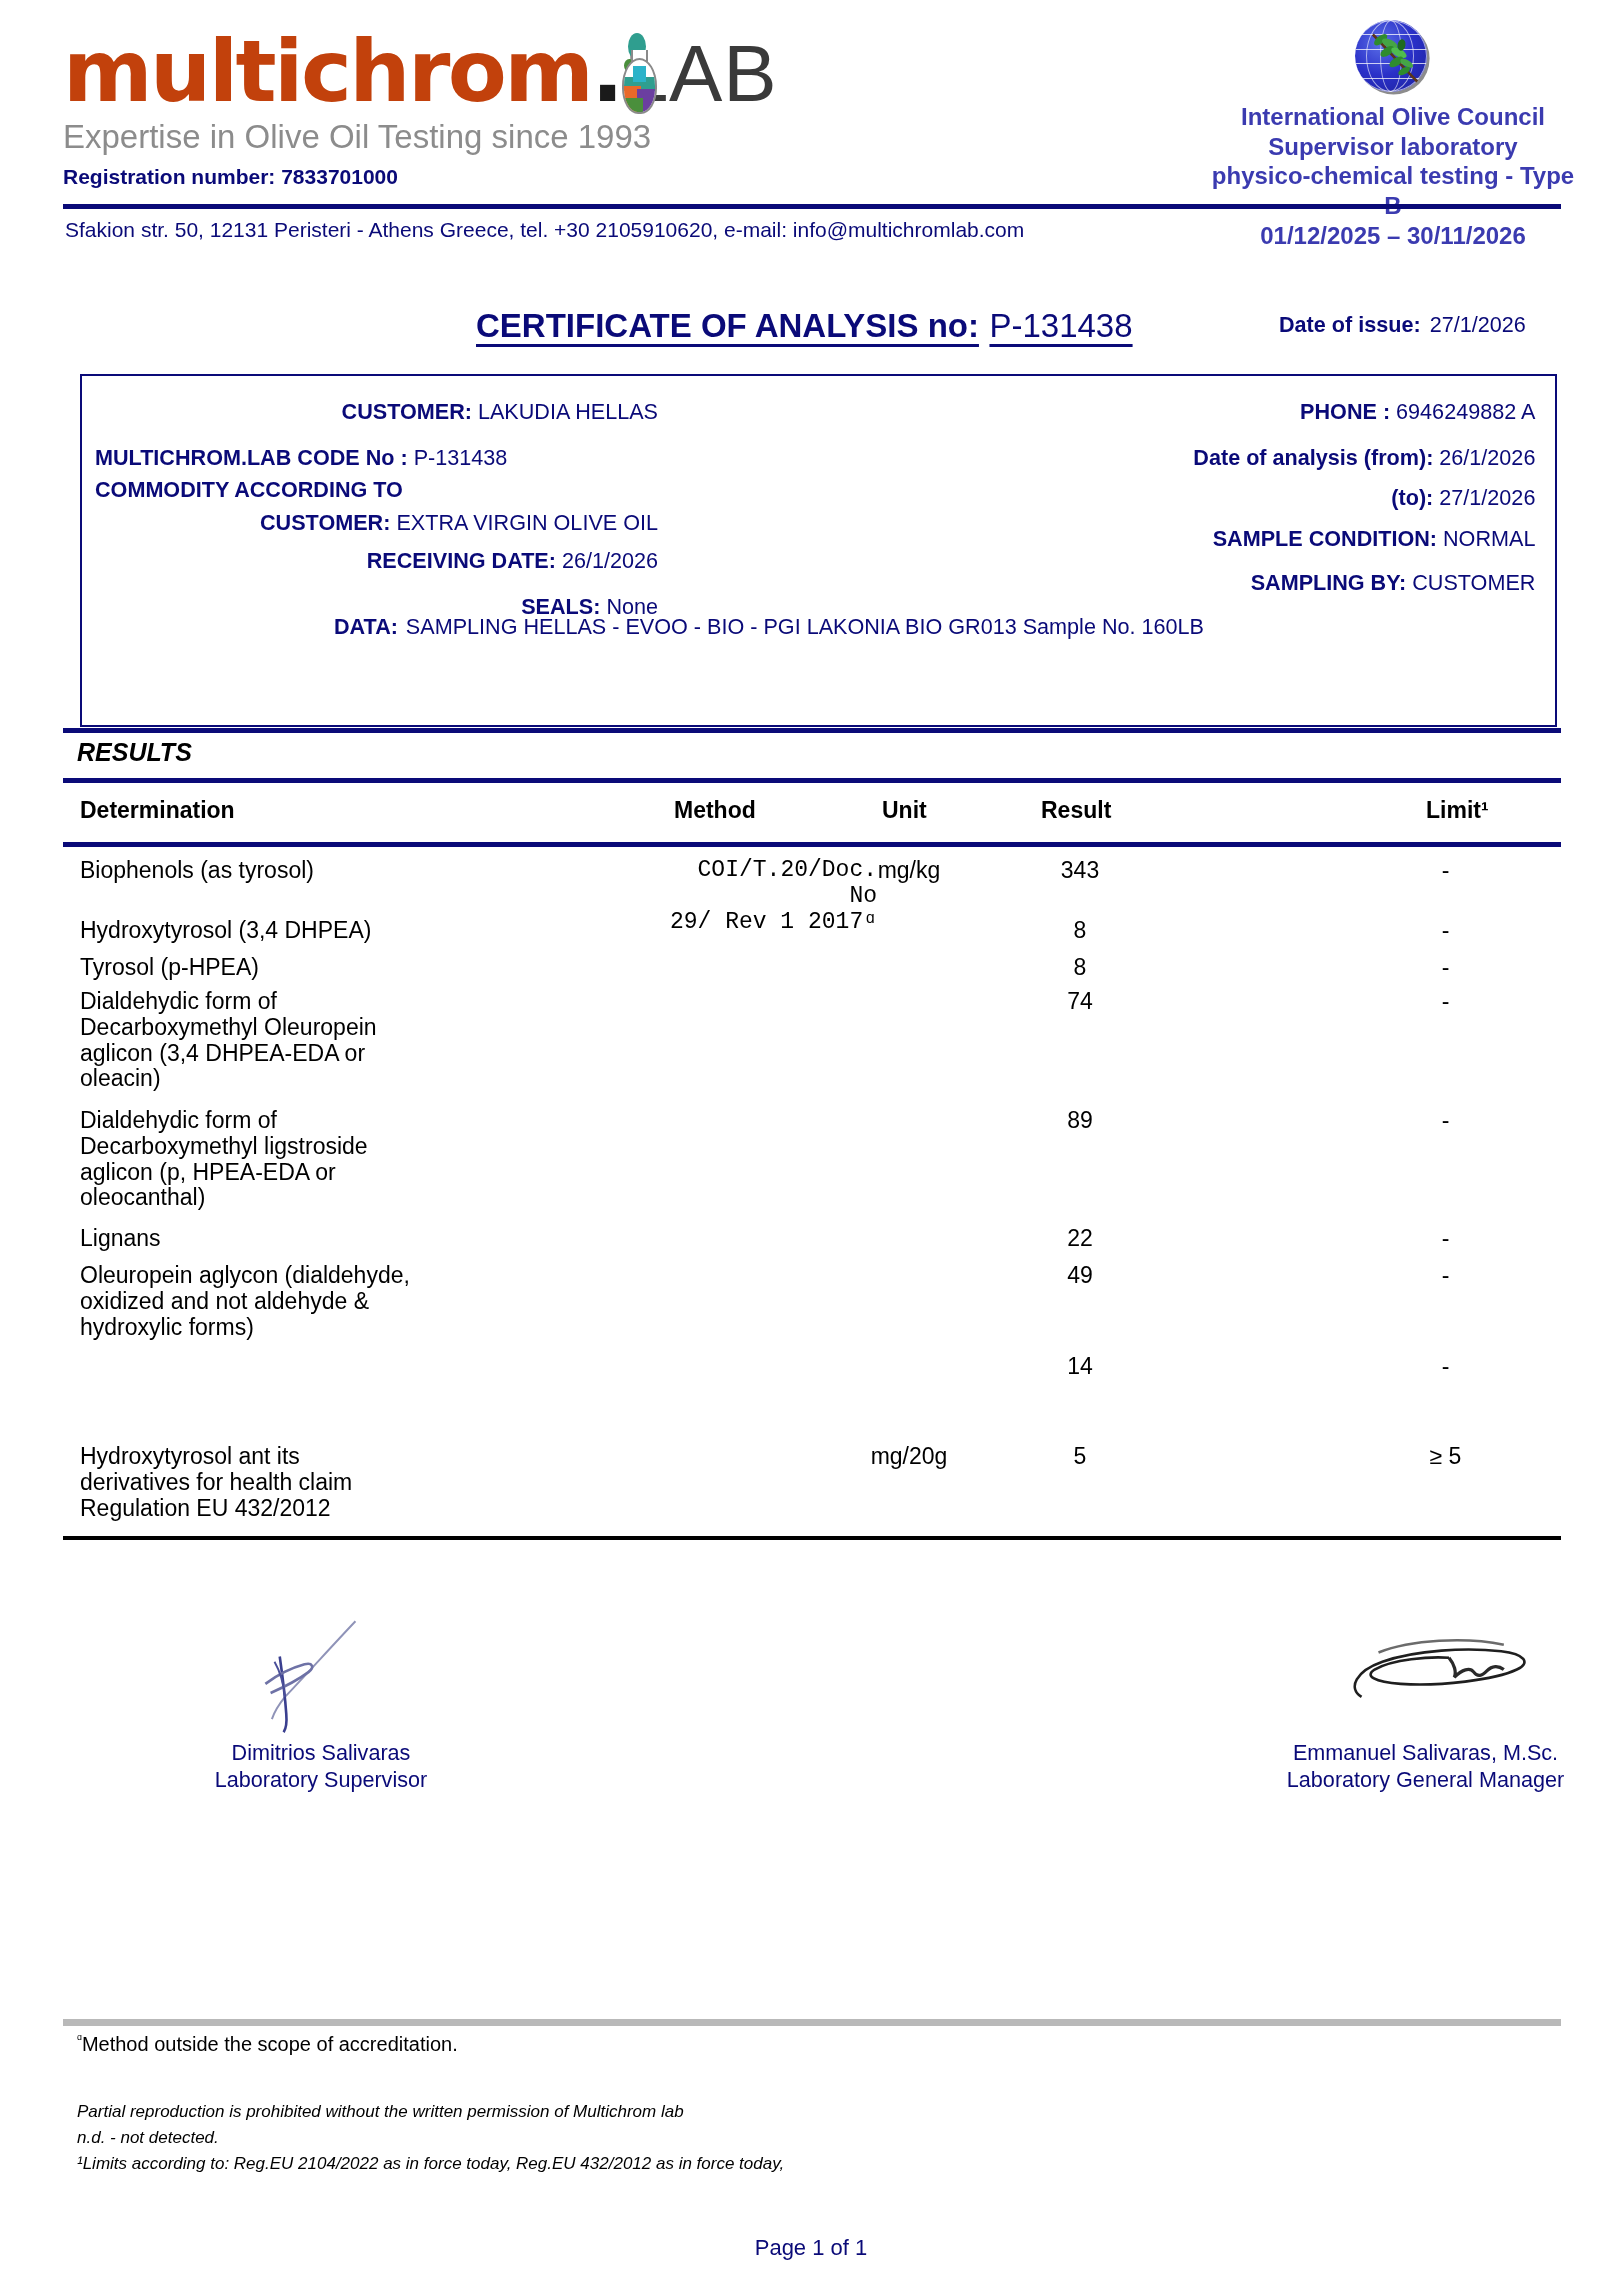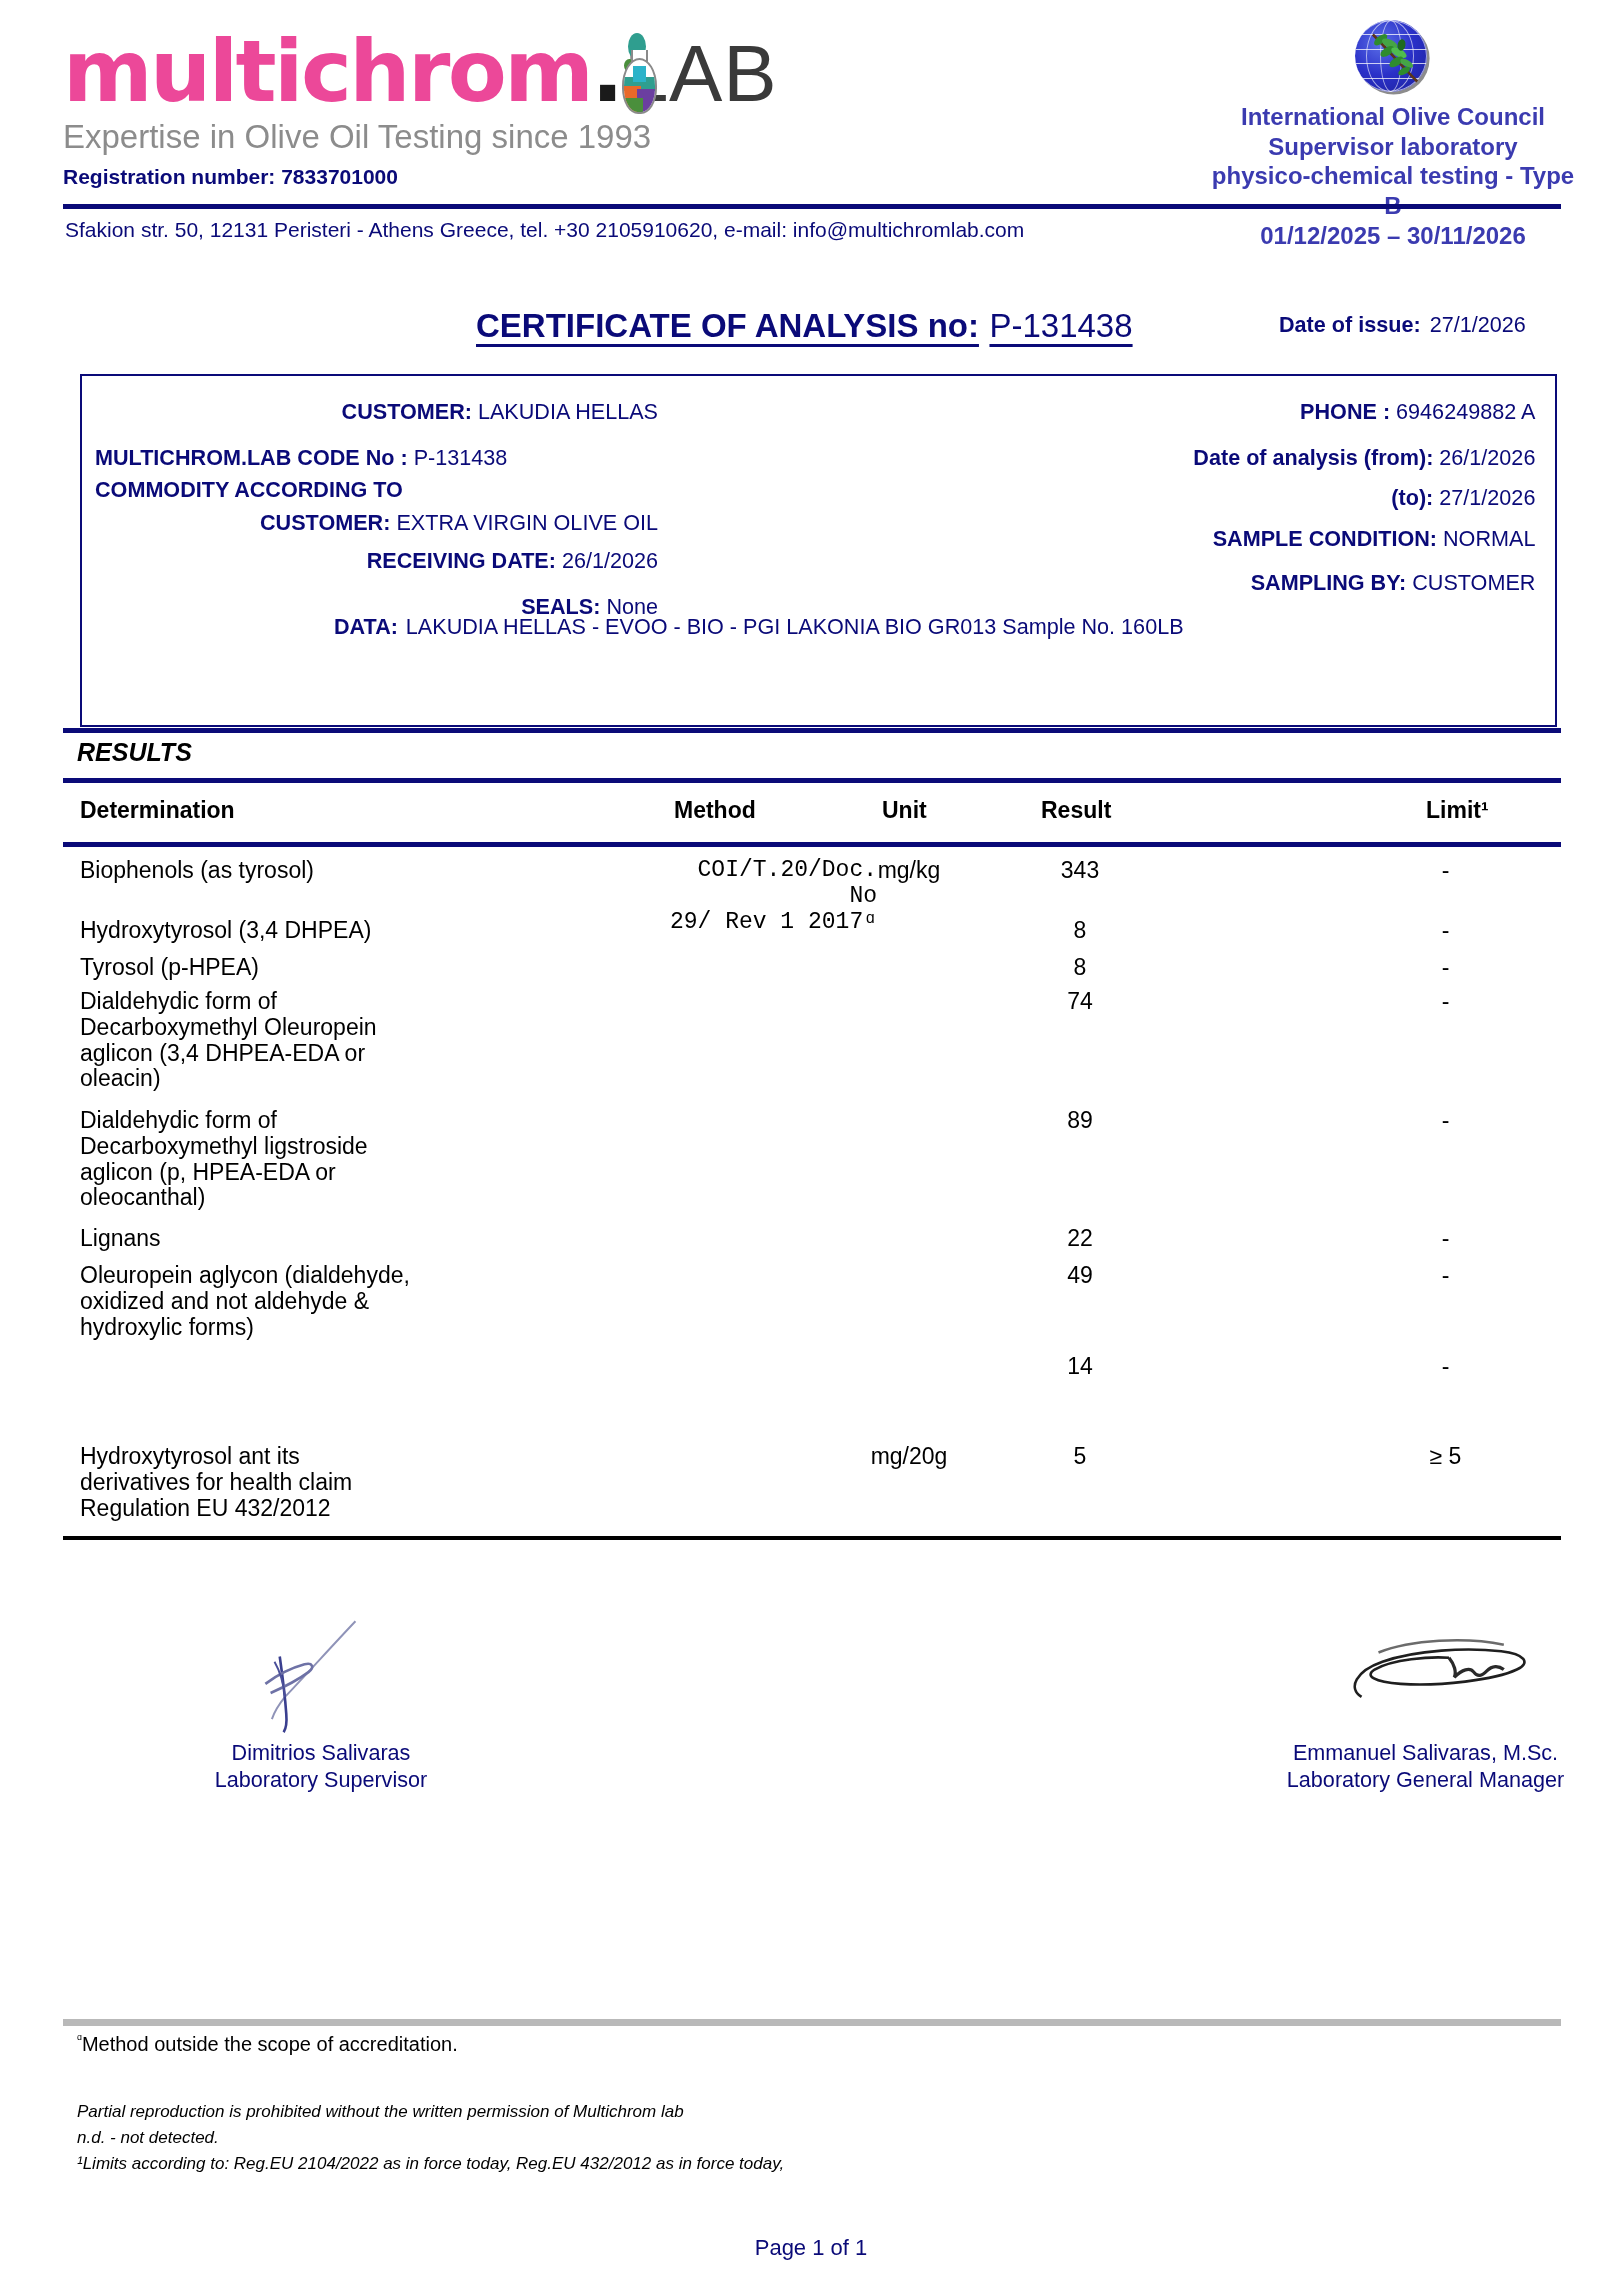--- a/index.html
+++ b/index.html
@@ -36,21 +36,21 @@
     position: relative;
     height: 92px;
     line-height: 92px;
     white-space: nowrap;
   }
   .logo-multichrom {
     font-family: "DejaVu Sans", sans-serif;
     font-size: 86px;
     font-weight: bold;
     letter-spacing: -2.6px;
-    color: #ec4899;
+    color: #c2410c;
     vertical-align: baseline;
   }
   .logo-dot {
     font-family: "DejaVu Sans", sans-serif;
     font-size: 86px;
     font-weight: bold;
     color: #1a1a1a;
   }
   .logo-lab {
     font-family: "Liberation Sans", sans-serif;
@@ -483,21 +483,21 @@
     </div>
     <div class="ib-row" style="right:19.6px; top:152px;">
       <span class="ib-line"><span class="lbl">SAMPLE CONDITION:</span> <span class="val">NORMAL</span></span>
     </div>
     <div class="ib-row" style="right:19.6px; top:196px;">
       <span class="ib-line"><span class="lbl">SAMPLING BY:</span> <span class="val">CUSTOMER</span></span>
     </div>
   </div>
 
   <div class="data-line">
-    <span class="lbl">DATA:</span><span class="val">LAKUDIA HELLAS - EVOO - BIO - PGI LAKONIA BIO GR013 Sample No. 160LB</span>
+    <span class="lbl">DATA:</span><span class="val">SAMPLING HELLAS - EVOO - BIO - PGI LAKONIA BIO GR013 Sample No. 160LB</span>
   </div>
 
   <div class="results-rule-top"></div>
   <div class="results-label">RESULTS</div>
   <div class="results-rule-bot"></div>
 
   <div class="th th-det">Determination</div>
   <div class="th th-met">Method</div>
   <div class="th th-unit">Unit</div>
   <div class="th th-res">Result</div>

